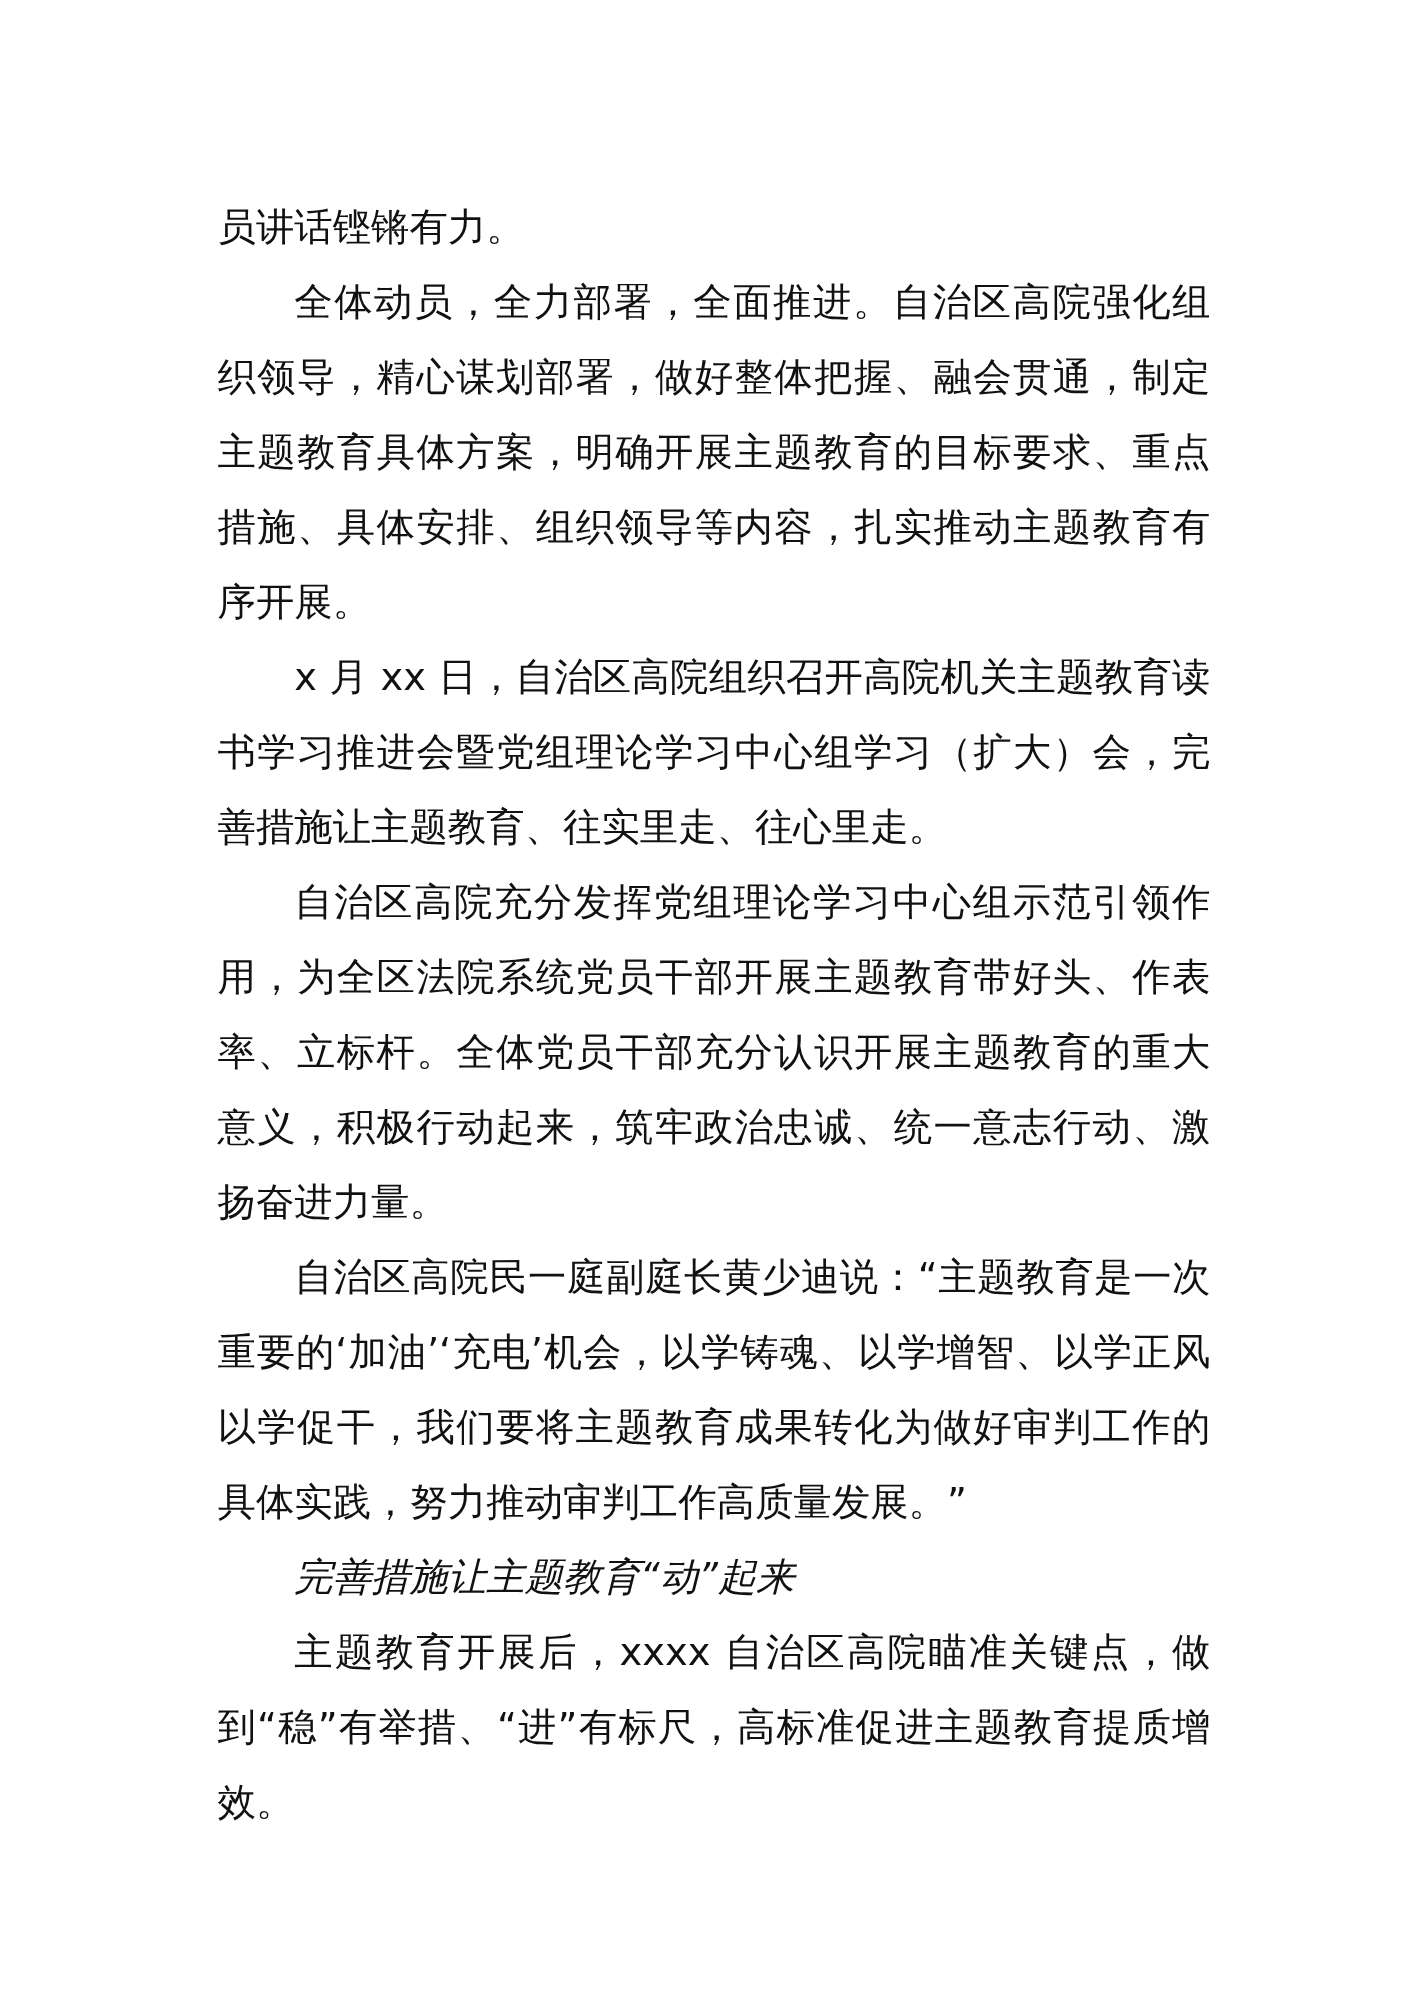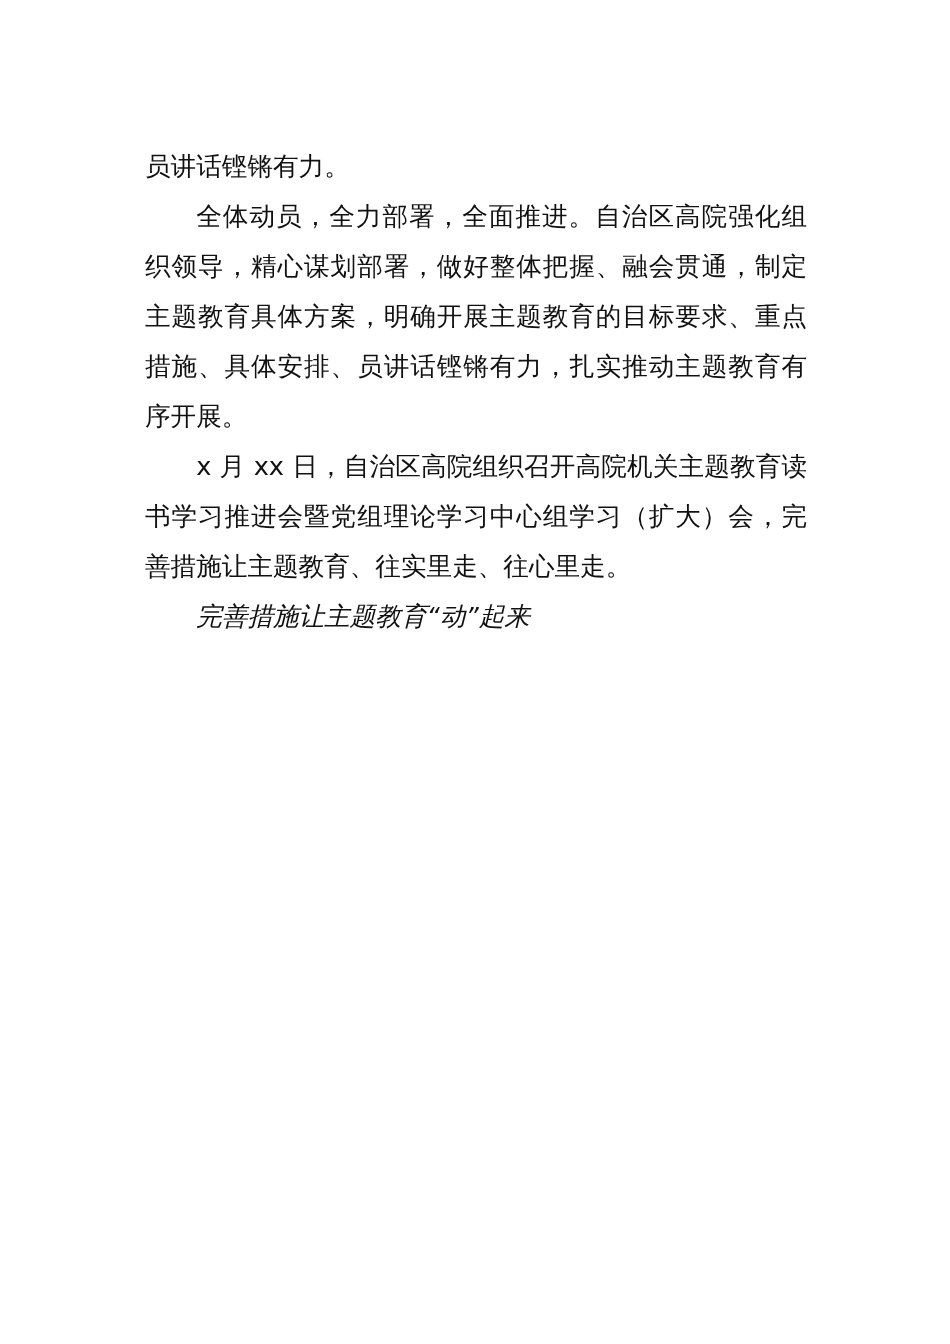--- a/index.html
+++ b/index.html
@@ -9,21 +9,21 @@
   }
   body {
     width: 950px;
     height: 1344px;
     position: relative;
     overflow: hidden;
   }
   .page {
     position: absolute;
     left: 145px;
-    top: 141px;
+    top: 127px;
     width: 662px;
     font-family: "DejaVu Sans", "Liberation Sans", sans-serif;
     font-size: 25.6px;
     line-height: 50px;
     color: #111111;
     text-align: justify;
     text-justify: inter-character;
   }
   .page p {
     margin: 0;
@@ -36,16 +36,19 @@
   .page p.heading {
     text-indent: 2em;
     font-style: italic;
   }
 </style>
 </head>
 <body>
 
 <div class="page">
   <p>员讲话铿锵有力。</p>
-  <p class="indent">全体动员，全力部署，全面推进。自治区高院强化组织领导，精心谋划部署，做好整体把握、融会贯通，制定主题教育具体方案，明确开展主题教育的目标要求、重点措施、具体安排、员讲话铿锵有力，扎实推动主题教育有序开展。</p>
+  <p class="indent">全体动员，全力部署，全面推进。自治区高院强化组织领导，精心谋划部署，做好整体把握、融会贯通，制定主题教育具体方案，明确开展主题教育的目标要求、重点措施、具体安排、组织领导等内容，扎实推动主题教育有序开展。</p>
   <p class="indent">x 月 xx 日，自治区高院组织召开高院机关主题教育读书学习推进会暨党组理论学习中心组学习（扩大）会，完善措施让主题教育、往实里走、往心里走。</p>
+  <p class="indent">自治区高院充分发挥党组理论学习中心组示范引领作用，为全区法院系统党员干部开展主题教育带好头、作表率、立标杆。全体党员干部充分认识开展主题教育的重大意义，积极行动起来，筑牢政治忠诚、统一意志行动、激扬奋进力量。</p>
+  <p class="indent">自治区高院民一庭副庭长黄少迪说：“主题教育是一次重要的‘加油’‘充电’机会，以学铸魂、以学增智、以学正风以学促干，我们要将主题教育成果转化为做好审判工作的具体实践，努力推动审判工作高质量发展。”</p>
   <p class="heading">完善措施让主题教育“动”起来</p>
+  <p class="indent">主题教育开展后，xxxx 自治区高院瞄准关键点，做到“稳”有举措、“进”有标尺，高标准促进主题教育提质增效。</p>
 </div>
 
 </body></html>

